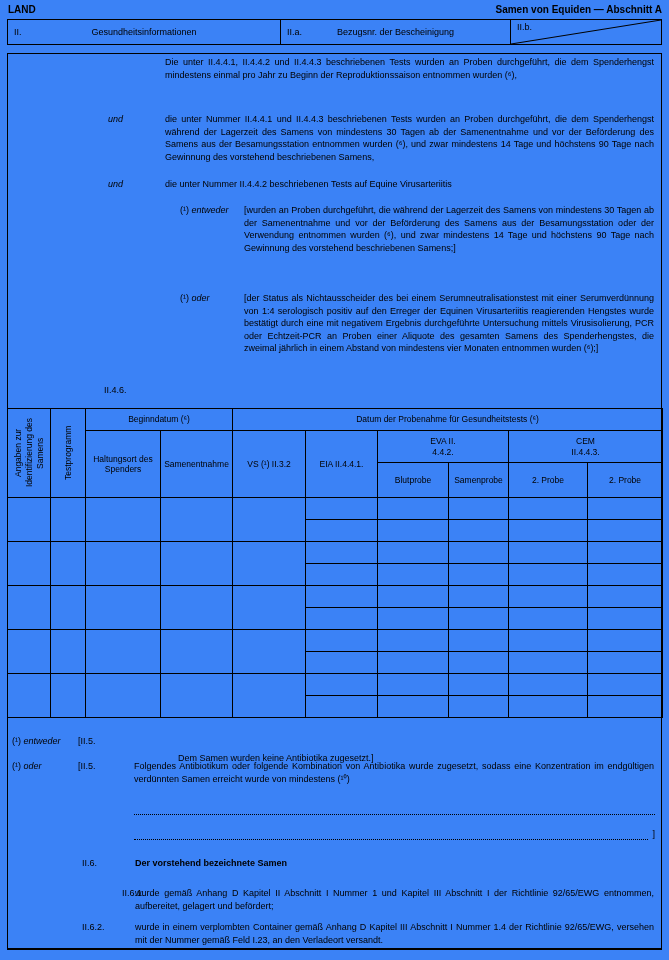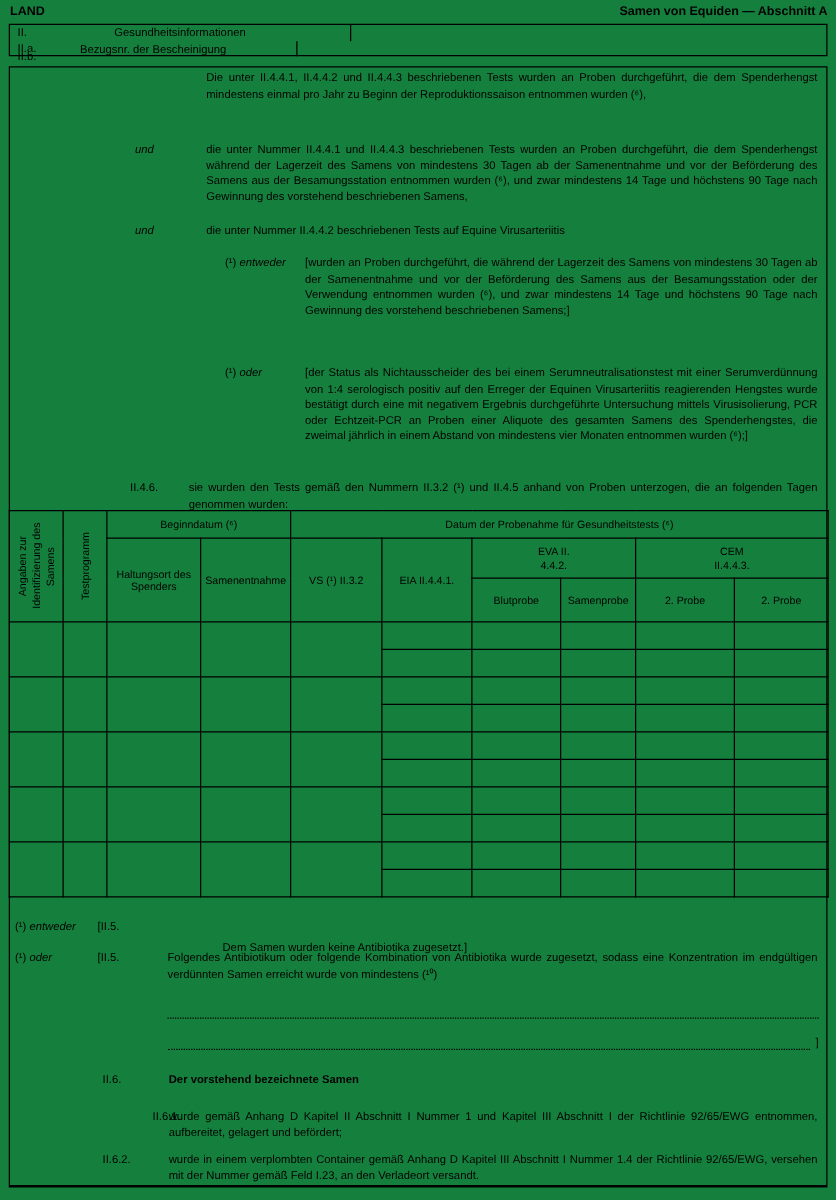--- a/index.html
+++ b/index.html
@@ -1,26 +1,26 @@
 <!DOCTYPE html>
 <html><head>
 <meta charset="utf-8">
 <style>
   html,body{margin:0;padding:0;background:#fff;}
-  .page{position:relative;width:669px;height:960px;background:#15803d;color:#000;
+  .page{position:relative;width:669px;height:960px;background:#3b82f6;color:#000;
         font-family:"Liberation Sans",sans-serif;font-size:9px;line-height:12.5px;overflow:hidden;}
   .abs{position:absolute;}
   .b{font-weight:bold;}
   .it{font-style:italic;}
   .jt{text-align:justify;}
   
   .title-left{left:8px;top:4px;font-size:10px;}
   .title-right{right:7px;top:4px;font-size:10px;}
   
-  .part-row{left:7px;top:19px;width:655px;height:26px;border:1.5px solid #000;box-sizing:border-box;display:flex;flex-direction:column;}
+  .part-row{left:7px;top:19px;width:655px;height:26px;border:1.5px solid #000;box-sizing:border-box;display:flex;}
   .part-cell{position:relative;height:100%;box-sizing:border-box;display:flex;align-items:center;}
   .pc1{width:273px;border-right:1px solid #000;}
   .pc2{width:230px;border-right:1px solid #000;}
   .pc3{flex:1;}
   .pc-num{position:absolute;left:6px;top:50%;transform:translateY(-50%);}
   .pc-lbl{width:100%;text-align:center;}
   .diag{position:absolute;left:0;top:0;width:100%;height:100%;}
   
   .main-box{left:7px;top:53px;width:655px;height:897px;border:1.5px solid #000;border-bottom-width:2.5px;box-sizing:border-box;}
   
@@ -76,21 +76,20 @@
   </div>
   <div class="abs jt" style="left:244px;top:204px;width:410px;">[wurden an Proben durchgeführt, die während der Lagerzeit des Samens von mindestens 30 Tagen ab der Samenentnahme und vor der Beförderung des Samens aus der Besamungsstation oder der Verwendung entnommen wurden (⁶), und zwar mindestens 14 Tage und höchstens 90 Tage nach Gewinnung des vorstehend beschriebenen Samens;]</div>
 
   <div class="abs" style="left:180px;top:292px;">
     <span>(¹)</span>
     <span class="it">oder</span>
   </div>
   <div class="abs jt" style="left:244px;top:292px;width:410px;">[der Status als Nichtausscheider des bei einem Serumneutralisationstest mit einer Serumverdünnung von 1:4 serologisch positiv auf den Erreger der Equinen Virusarteriitis reagierenden Hengstes wurde bestätigt durch eine mit negativem Ergebnis durchgeführte Untersuchung mittels Virusisolierung, PCR oder Echtzeit-PCR an Proben einer Aliquote des gesamten Samens des Spenderhengstes, die zweimal jährlich in einem Abstand von mindestens vier Monaten entnommen wurden (⁶);]</div>
 
   <div class="abs" style="left:104px;top:384px;">II.4.6.</div>
-  <div class="abs jt" style="left:151px;top:384px;width:503px;">sie wurden den Tests gemäß den Nummern II.3.2 (¹) und II.4.5 anhand von Proben unterzogen, die an folgenden Tagen genommen wurden:</div>
 
   <table class="samp">
     <colgroup>
       <col style="width:43px">
         <col style="width:35px">
         <col style="width:75px">
         <col style="width:72px">
         <col style="width:73px">
       <col style="width:72px">
         <col style="width:71px">

